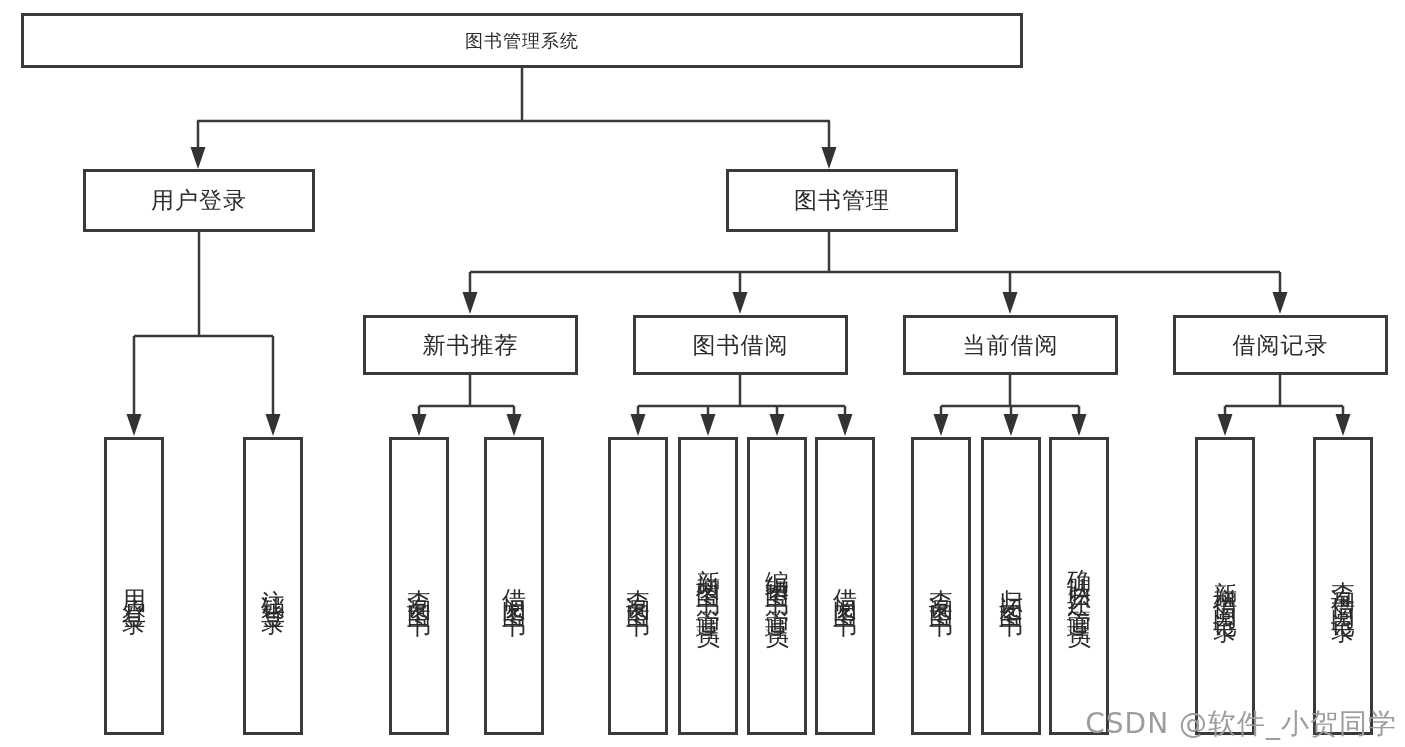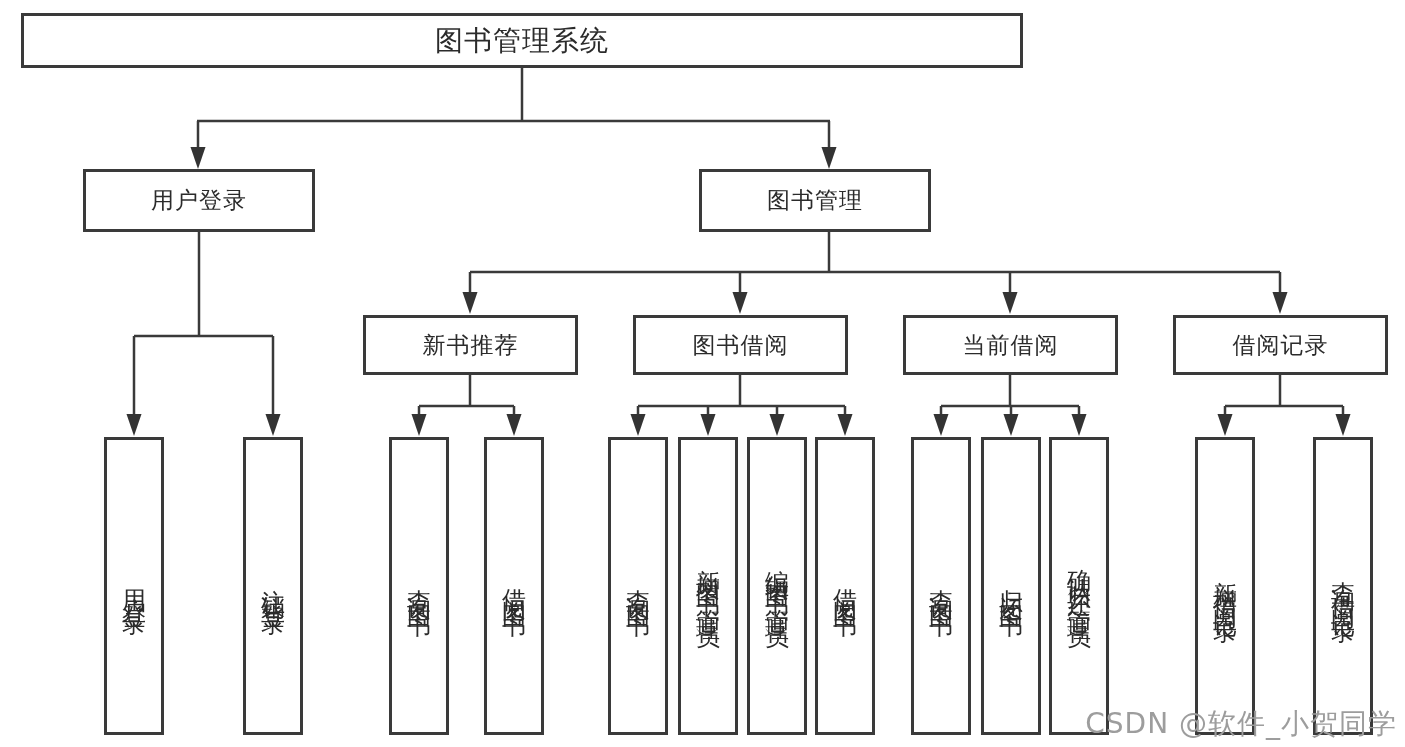--- a/index.html
+++ b/index.html
@@ -27,21 +27,21 @@
     border: 3px solid #3a3a3a;
     display: flex;
     align-items: center;
     justify-content: center;
     color: #2b2b2b;
     z-index: 2;
   }
 
   .hnode { font-size: 23px; letter-spacing: 1px; }
 
-  .root-node { left: 21px; top: 13px; width: 1002px; height: 55px; font-size: 28px; }
+  .root-node { left: 21px; top: 13px; width: 1002px; height: 55px; font-size: 18px; }
 
   .l2 { width: 232px; height: 63px; top: 169px; }
   .l3 { width: 215px; height: 60px; top: 315px; }
 
   .leaf { width: 60px; height: 298px; top: 437px; }
   .leaf span {
     writing-mode: vertical-rl;
     text-orientation: mixed;
     font-size: 24px;
     letter-spacing: 8px;
@@ -127,21 +127,21 @@
       <polygon points="1011,436 1003.5,414 1018.5,414"></polygon>
       <polygon points="1079,436 1071.5,414 1086.5,414"></polygon>
       <polygon points="1225,436 1217.5,414 1232.5,414"></polygon>
       <polygon points="1343,436 1335.5,414 1350.5,414"></polygon>
     </g>
   </svg>
 
   <div class="node root-node hnode">图书管理系统</div>
 
   <div class="node l2 hnode" style="left:83px;">用户登录</div>
-  <div class="node l2 hnode" style="left:699px;">图书管理</div>
+  <div class="node l2 hnode" style="left:726px;">图书管理</div>
 
   <div class="node l3 hnode" style="left:363px;">新书推荐</div>
   <div class="node l3 hnode" style="left:903px;">当前借阅</div>
   <div class="node l3 hnode" style="left:633px;">图书借阅</div>
   <div class="node l3 hnode" style="left:1173px;">借阅记录</div>
 
   <div class="node leaf" style="left:104px;">
     <span>用户登录</span>
   </div>
   <div class="node leaf" style="left:243px;">

